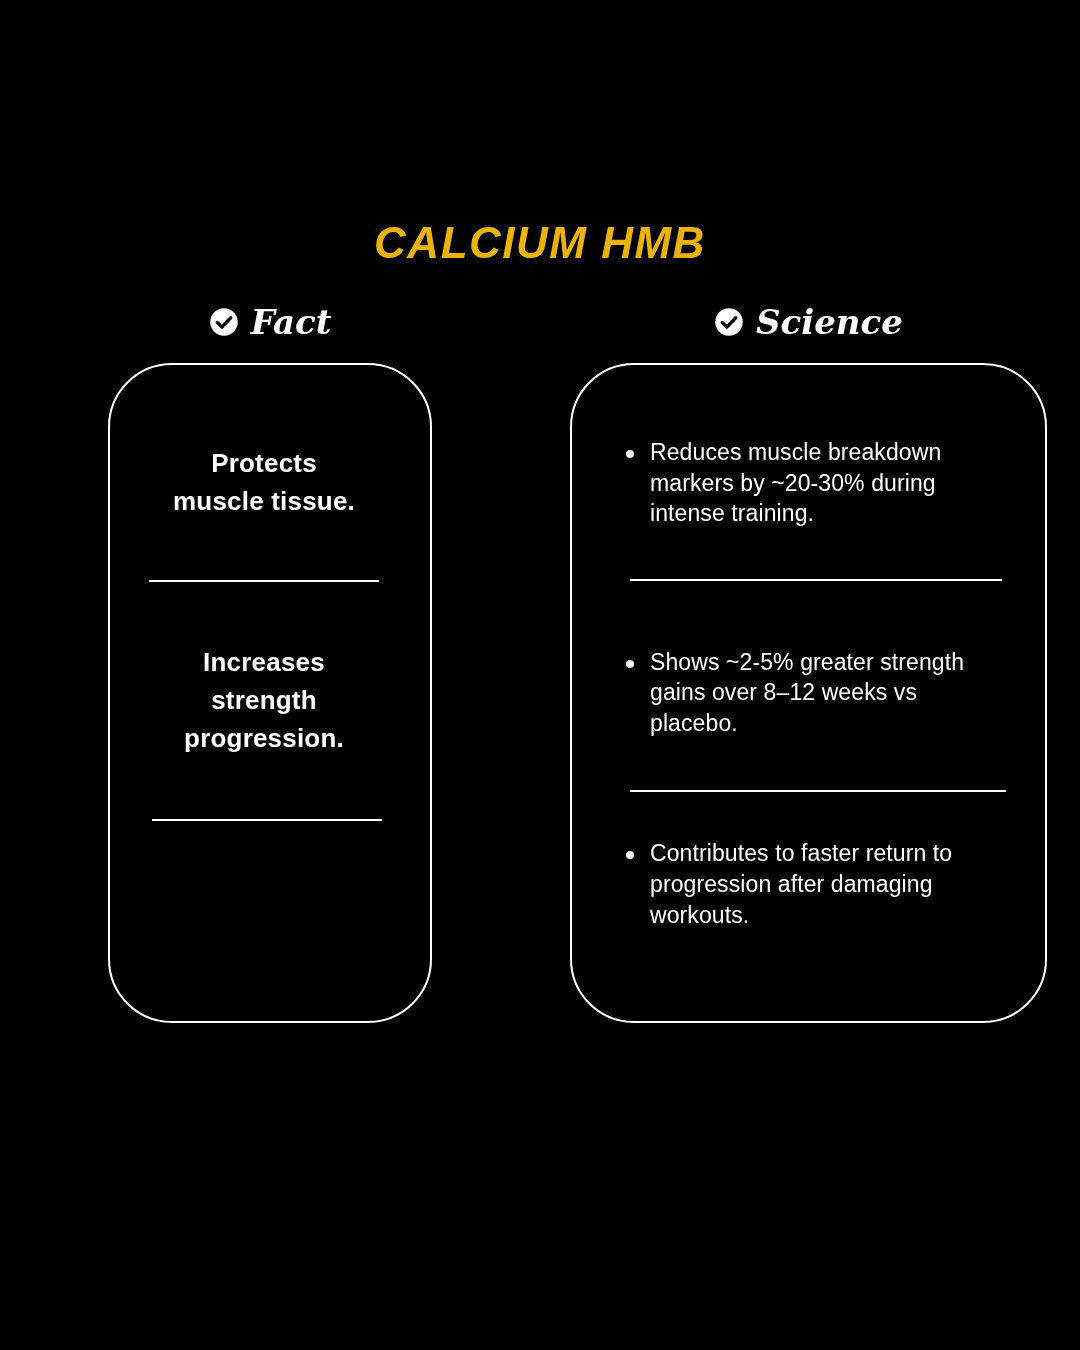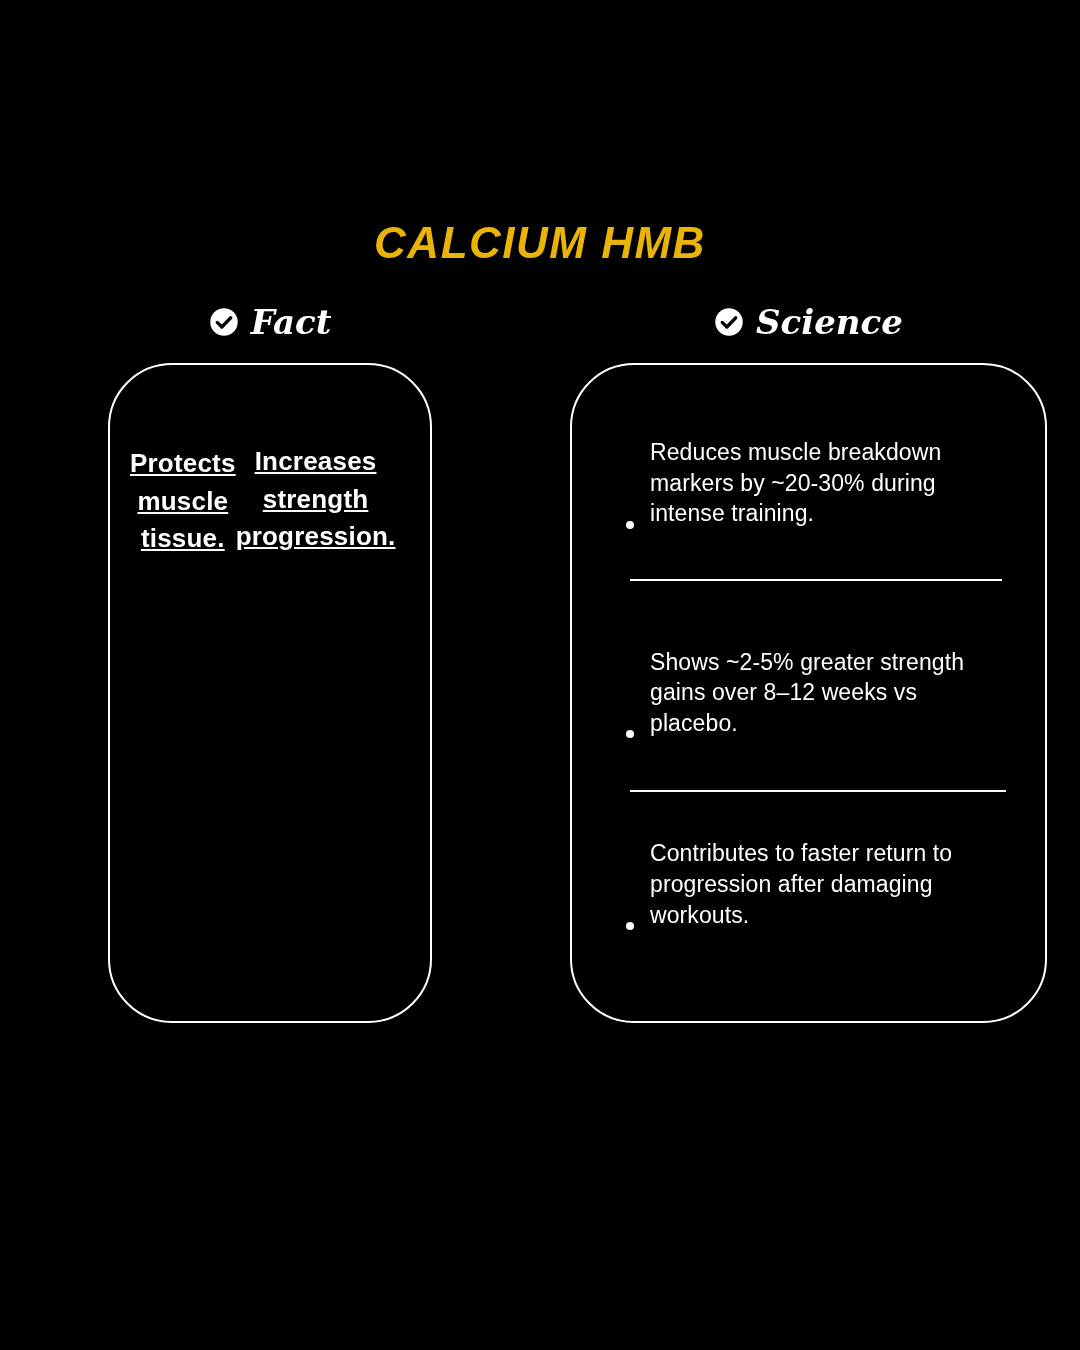--- a/index.html
+++ b/index.html
@@ -88,25 +88,24 @@
   }
   .card-science {
     margin-top: 14px;
     height: 660px;
   }
 
   
   .fact-list {
     position: absolute;
     top: 78px;
-    left: 20px;
+    left: 14px;
     right: 26px;
     display: flex;
-    flex-direction: row;
-    text-decoration: underline;
+    flex-direction: column;
   }
   .fact-item {
     text-align: center;
     font-weight: 700;
     font-size: 26px;
     line-height: 1.45;
     letter-spacing: 0.2px;
     color: #ffffff;
   }
   .fact-item.i0 { margin-top: 2px; }
@@ -129,21 +128,21 @@
 
   
   .sci-list {
     position: absolute;
     top: 72px;
     left: 54px;
     right: 40px;
   }
   .sci-item {
     display: flex;
-    align-items: flex-end;
+    align-items: flex-start;
     gap: 16px;
   }
   .bullet {
     flex: 0 0 auto;
     width: 8px;
     height: 8px;
     border-radius: 50%;
     background: #ffffff;
     margin-top: 13px;
   }

